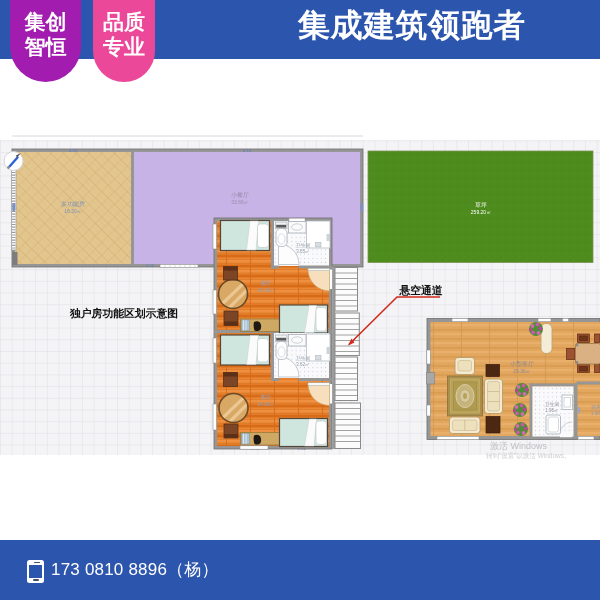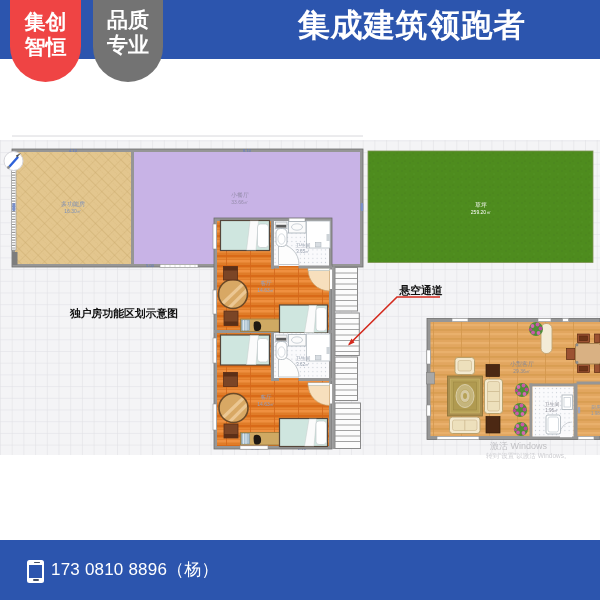--- a/index.html
+++ b/index.html
@@ -1,21 +1,21 @@
 <!DOCTYPE html>
 <html><head>
 <meta charset="utf-8">
 <style>
   html,body{margin:0;padding:0;width:600px;height:600px;overflow:hidden;background:#fff;
     font-family:"Liberation Sans", sans-serif;}
   .hdr{position:absolute;left:0;top:0;width:600px;height:59px;background:#2c55ae;}
   .badge{position:absolute;top:0;color:#fff;font-weight:bold;font-size:21px;line-height:24.5px;
     text-align:center;padding-top:10px;box-sizing:border-box;}
-  .b1{left:10px;width:71px;height:82px;background:#ef4444;border-radius:0 0 36px 36px;}
-  .b2{left:93px;width:70px;height:82px;background:#737373;border-radius:0 0 35px 35px;font-family:Liberation Mono, monospace;}
+  .b1{left:10px;width:71px;height:82px;background:#a21caf;border-radius:0 0 36px 36px;}
+  .b2{left:93px;width:62px;height:82px;background:#ec4899;border-radius:0 0 35px 35px;}
   .title{position:absolute;left:298px;top:4px;width:300px;color:#fff;font-size:32px;font-weight:bold;
     letter-spacing:0.5px;white-space:nowrap;}
   .ftr{position:absolute;left:0;top:540px;width:600px;height:60px;background:#2c55ae;}
   .fphone{position:absolute;left:51px;top:558px;color:#fff;font-size:17px;white-space:nowrap;letter-spacing:0.2px;}
   .ficon{position:absolute;left:27px;top:560px;width:17px;height:22.5px;background:#fff;border-radius:2.5px;}
   .ficon:before{content:"";position:absolute;left:2px;top:4.5px;width:13px;height:13.5px;background:#2c55ae;}
   .ficon:after{content:"";position:absolute;left:5.5px;bottom:1.4px;width:6px;height:2.4px;background:#454f63;border-radius:1px;}
   .fic2{position:absolute;left:33.5px;top:561.8px;width:6px;height:1.5px;background:#454f63;border-radius:1px;z-index:3;}
   svg{position:absolute;left:0;top:0;}
 </style>

